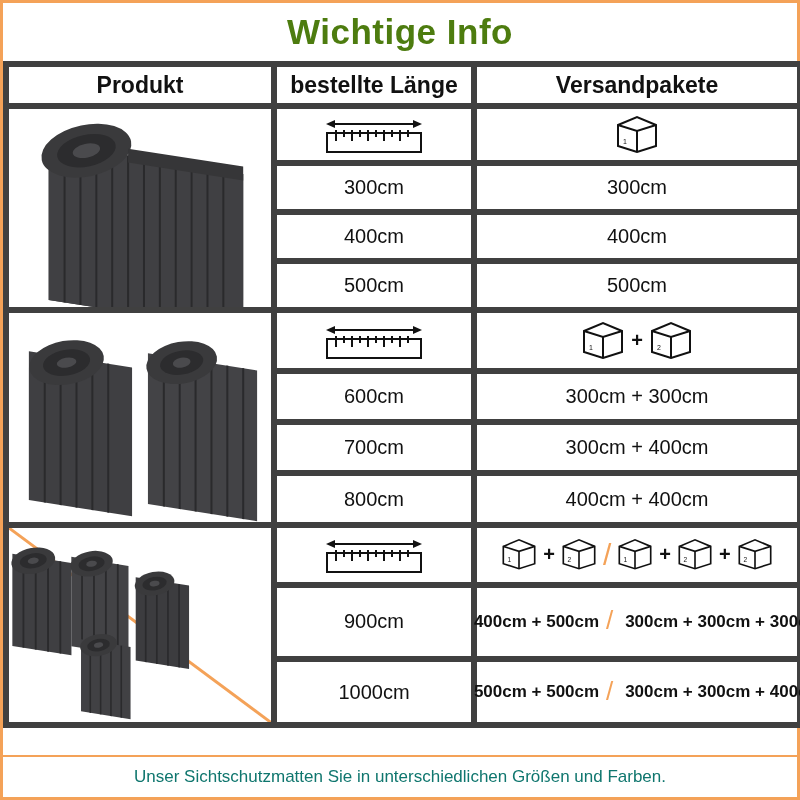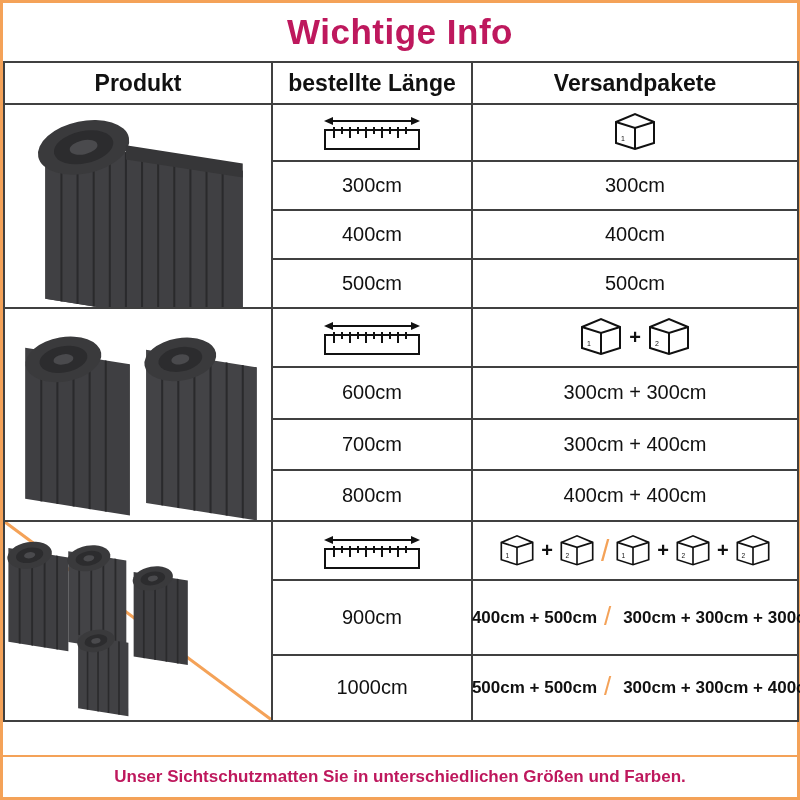--- a/index.html
+++ b/index.html
@@ -12,31 +12,31 @@
   }
   .sheet {
     position: relative;
     width: 800px; height: 800px;
     border: 3px solid #F4A258;
     background: #fff;
   }
   .title {
     height: 58px;
     display: flex; align-items: center; justify-content: center;
-    font-size: 35px; font-weight: bold; color: #be185d;
+    font-size: 35px; font-weight: bold; color: #4d7c0f;
     letter-spacing: 0.5px;
     border-radius: 22px;
   }
   table.main {
     width: 100%;
     border-collapse: collapse;
     table-layout: fixed;
   }
   table.main td, table.main th {
-    border: 2px solid #404040;
+    border: 6px solid #404040;
     padding: 0;
   }
   .colProduct { width: 268px; }
   .colLen { width: 200px; }
   .colPkg { width: 326px; }
 
   .hdr {
     height: 42px;
     text-align: center;
     font-size: 23px; font-weight: bold; color: #111;
@@ -70,21 +70,21 @@
     color: #F4A258; font-size: 26px; font-weight: normal;
     transform: translateY(-1px);
   }
   .split .cellA { min-width: 120px; text-align: center; }
   .split .cellB { min-width: 175px; text-align: center; }
 
   .footer {
     position: absolute; left: 0; right: 0; bottom: 0;
     height: 42px;
     display: flex; align-items: center; justify-content: center;
-    font-size: 17px; font-weight: bold; color: #be185d;
+    font-size: 17px; font-weight: normal; color: #0f766e;
     border-top: 2px solid #F4A258;
     background: #fff;
   }
 
   
   .ruler { display:inline-block; width: 96px; }
   .arrowline { position: relative; height: 12px; }
   .arrowline svg { display:block; }
   .rulerbody {
     height: 22px; border: 2px solid #111; background:#fff;

